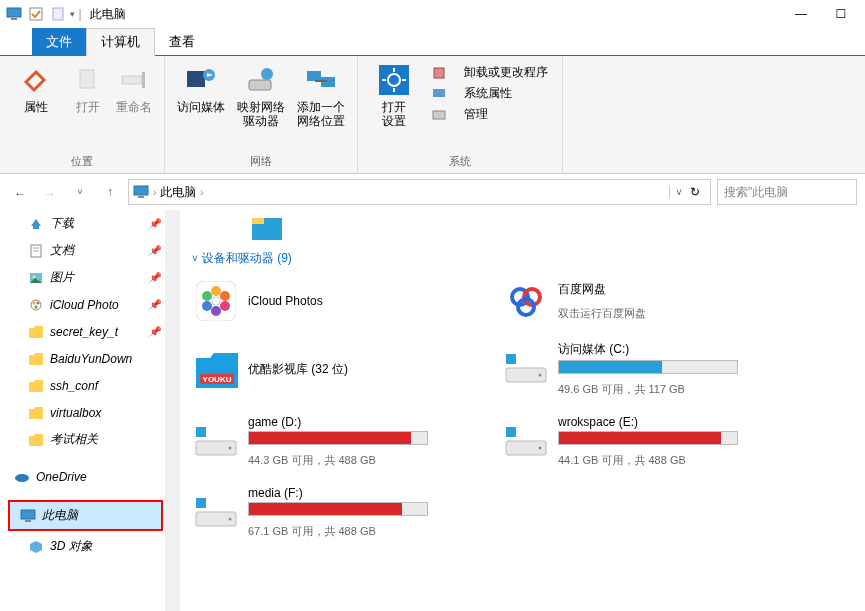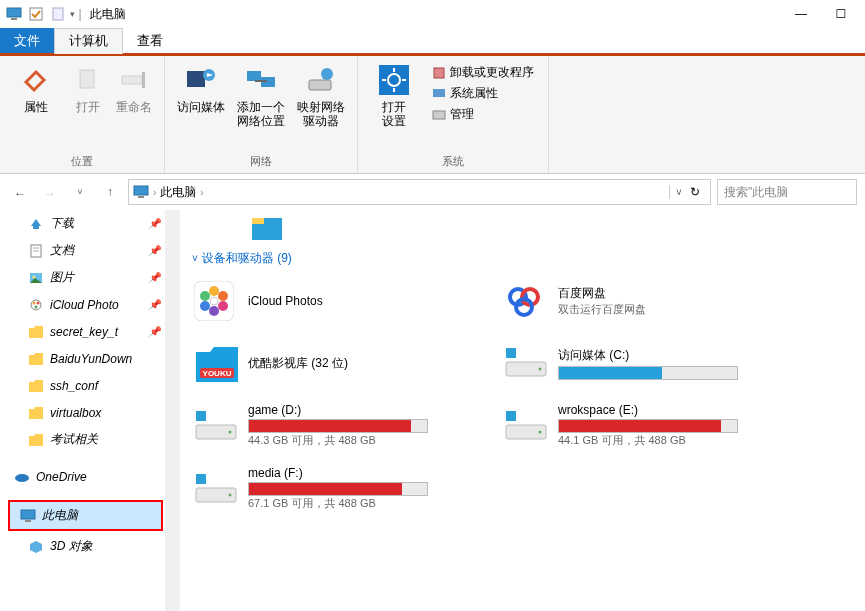--- a/index.html
+++ b/index.html
@@ -8,35 +8,35 @@
 
 .titlebar { height: 28px; display: flex; align-items: center; padding: 0 4px; }
 .titlebar .qat { display: flex; align-items: center; gap: 2px; }
 .titlebar .qat .icon-box { width: 20px; height: 20px; display: flex; align-items: center; justify-content: center; }
 .titlebar .sep { color: #999; margin: 0 4px; }
 .titlebar .title { margin-left: 4px; font-size: 12px; }
 .titlebar .winctrl { margin-left: auto; display: flex; }
 .titlebar .winctrl div { width: 40px; height: 28px; display: flex; align-items: center; justify-content: center; font-size: 12px; }
 
 
-.tabs { height: 28px; display: flex; border-bottom: 3px solid #c2410c; }
+.tabs { height: 28px; display: flex; border-bottom: 1px solid #c2410c; padding-left: 32px; }
 .tab { padding: 0 14px; display: flex; align-items: center; font-size: 13px; }
 .tab.file { background: #1979ca; color: #fff; }
 .tab.active { background: #f5f5f5; border: 1px solid #ccc; border-bottom: 1px solid #f5f5f5; margin-bottom: -1px; }
 
 
 .ribbon { height: 118px; background: #f5f5f5; border-bottom: 1px solid #ccc; display: flex; }
 .rgroup { border-right: 1px solid #ddd; padding: 4px 8px 2px; display: flex; flex-direction: column; }
 .rgroup .items { flex: 1; display: flex; align-items: flex-start; gap: 4px; }
 .rgroup .glabel { text-align: center; font-size: 11px; color: #666; padding: 2px 0; }
 .rbtn { display: flex; flex-direction: column; align-items: center; width: 56px; text-align: center; font-size: 12px; cursor: default; padding-top: 4px; }
 .rbtn .ico { width: 32px; height: 32px; margin-bottom: 4px; display: flex; align-items: center; justify-content: center; }
 .rbtn .lbl { line-height: 14px; }
 .smalllist { display: flex; flex-direction: column; gap: 4px; padding: 4px 6px; font-size: 12px; }
-.smalllist div { display: flex; align-items: center; gap: 4px; }
+.smalllist div { display: flex; align-items: center; gap: 18px; }
 
 
 .navbar { height: 36px; display: flex; align-items: center; padding: 0 8px; gap: 6px; }
 .navbtn { width: 24px; height: 24px; display: flex; align-items: center; justify-content: center; color: #555; }
 .navbtn.disabled { color: #ccc; }
 .addrbar { flex: 1; height: 26px; border: 1px solid #ccc; display: flex; align-items: center; padding: 0 4px; gap: 4px; }
 .addrbar .crumb { display: flex; align-items: center; gap: 2px; }
 .addrbar .refresh { margin-left: auto; border-left: 1px solid #ccc; padding: 0 6px; }
 .searchbox { width: 140px; height: 26px; border: 1px solid #ccc; padding: 0 6px; display: flex; align-items: center; color: #888; }
 
@@ -50,24 +50,24 @@
 .sb-item .fico { width: 16px; height: 16px; display: flex; align-items: center; justify-content: center; }
 .sb-item.selected { background: #cce8ff; }
 .sb-highlight { border: 2px solid red; margin: 2px 16px 2px 8px; }
 
 
 .content { flex: 1; padding: 8px 12px; overflow: hidden; }
 .grouphdr { color: #0066cc; font-size: 12px; display: flex; align-items: center; gap: 4px; margin: 4px 0 10px; }
 .grouphdr .chev { font-size: 10px; }
 .tiles { display: flex; flex-wrap: wrap; }
 .tile { width: 310px; display: flex; align-items: center; gap: 10px; margin-bottom: 14px; padding: 2px; }
-.tile .ticon { width: 44px; height: 44px; display: flex; align-items: center; }
+.tile .ticon { width: 44px; height: 44px; display: flex; align-items: center; justify-content: center; }
 .tile .tinfo { flex: 1; }
 .tile .tname { font-size: 12px; }
-.tile .tsub { font-size: 11px; color: #666; margin-top: 0; }
+.tile .tsub { font-size: 11px; color: #666; margin-top: 8px; }
 .tile .bar { height: 14px; border: 1px solid #bbb; margin-top: 2px; background: #eaeaea; position: relative; width: 180px; }
 .tile .bar .fill { height: 100%; }
 .tile .bar .fill.blue { background: #26a0da; }
 .tile .bar .fill.red { background: #d9262b; }
 
 
 svg { display: block; }
 .folder-ico { fill: #ffcf54; }
 </style>
 </head>
@@ -146,38 +146,38 @@
             <svg width="32" height="30">
               <rect x="2" y="6" width="18" height="16" fill="#2a4a7a"></rect>
               <circle cx="24" cy="10" r="6" fill="#4aa0da"></circle>
               <path d="M22 8 L28 10 L22 12 Z" fill="#fff"></path>
             </svg>
           </div>
         <div class="lbl">访问媒体</div>
       </div>
       <div class="rbtn">
         <div class="ico">
+            <svg width="32" height="28">
+              <rect x="4" y="14" width="22" height="10" rx="2" fill="#ccc" stroke="#888"></rect>
+              <circle cx="22" cy="8" r="6" fill="#4aa0da"></circle>
+            </svg>
+          </div>
+        <div class="lbl" style="white-space:pre-line">映射网络
+驱动器</div>
+      </div>
+      <div class="rbtn">
+        <div class="ico">
             <svg width="32" height="26">
               <rect x="2" y="4" width="14" height="10" fill="#3a94d0"></rect>
               <rect x="16" y="10" width="14" height="10" fill="#3a94d0"></rect>
               <path d="M10 14 L22 14" stroke="#666" stroke-width="2"></path>
             </svg>
           </div>
         <div class="lbl" style="white-space:pre-line">添加一个
 网络位置</div>
-      </div>
-      <div class="rbtn">
-        <div class="ico">
-            <svg width="32" height="28">
-              <rect x="4" y="14" width="22" height="10" rx="2" fill="#ccc" stroke="#888"></rect>
-              <circle cx="22" cy="8" r="6" fill="#4aa0da"></circle>
-            </svg>
-          </div>
-        <div class="lbl" style="white-space:pre-line">映射网络
-驱动器</div>
       </div>
     </div>
     <div class="glabel">网络</div>
   </div>
   <div class="rgroup">
     <div class="items">
       <div class="rbtn">
         <div class="ico">
             <svg width="30" height="30">
               <rect width="30" height="30" fill="#1979ca"></rect>
@@ -421,20 +421,21 @@
               <rect x="2" y="2" width="10" height="10" fill="#2a9fd8"></rect>
               <rect x="12" y="2" width="4" height="10" fill="#fff"></rect>
               <circle cx="36" cy="23" r="1.5" fill="#6a6"></circle>
             </svg>
           </div>
           <div class="tinfo">
             <div class="tname">访问媒体 (C:)</div>
             <div class="bar">
               <div class="fill blue" style="width:58%"></div>
             </div>
+            <div class="tsub">49.6 GB 可用，共 117 GB</div>
           </div>
         </div>
         <div class="tile">
           <div class="ticon">
             <svg width="44" height="34">
               <rect x="2" y="16" width="40" height="14" rx="2" fill="#e8e8e8" stroke="#bbb"></rect>
               <rect x="2" y="2" width="10" height="10" fill="#2a9fd8"></rect>
               <rect x="12" y="2" width="4" height="10" fill="#fff"></rect>
               <circle cx="36" cy="23" r="1.5" fill="#6a6"></circle>
             </svg>

